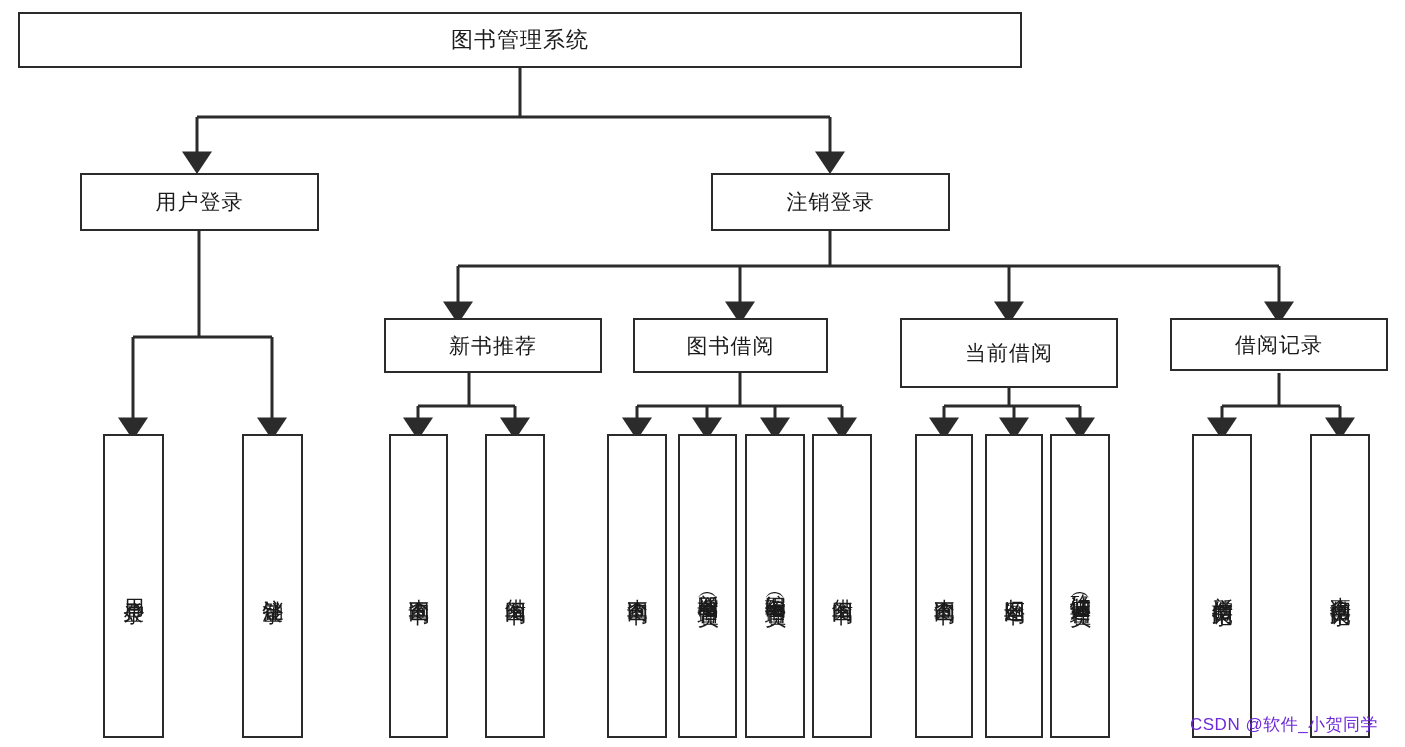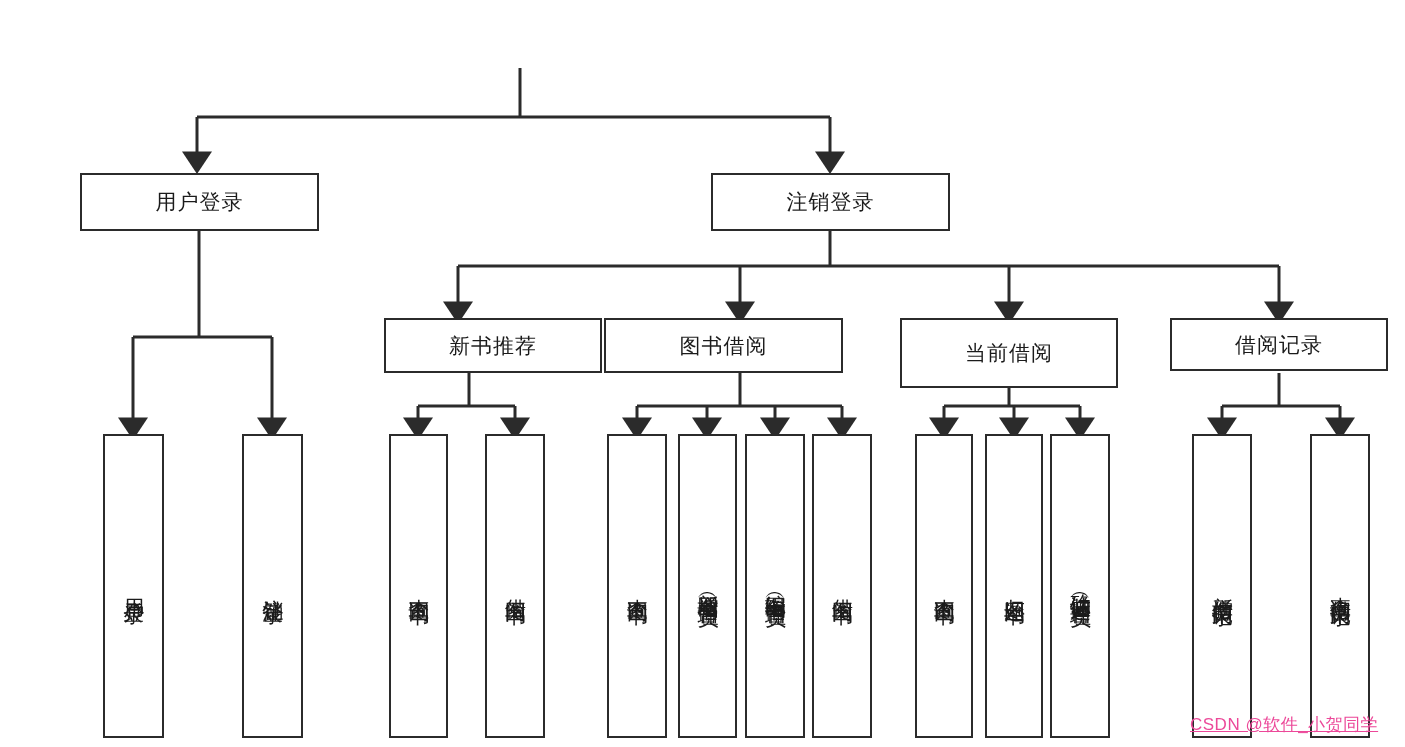--- a/index.html
+++ b/index.html
@@ -6,21 +6,21 @@
   body{font-family:"Liberation Sans","DejaVu Sans",sans-serif;}
   #stage{position:relative;width:1405px;height:747px;background:#ffffff;overflow:hidden;}
   svg#wires{position:absolute;left:0;top:0;width:1405px;height:747px;pointer-events:none;}
   .node{position:absolute;box-sizing:border-box;border:2px solid #2b2b2b;background:#ffffff;
         display:flex;align-items:center;justify-content:center;text-align:center;color:#1b1b1b;}
   .node.h{font-size:21px;line-height:1.2;letter-spacing:1px;}
   .node.root{font-size:22px;letter-spacing:1px;}
   .node.v{writing-mode:vertical-rl;text-orientation:upright;font-size:21px;line-height:1.28;
           letter-spacing:2px;padding:4px 0;}
   .node.v span{display:block;}
-  .watermark{position:absolute;color:#ec4899;font-size:17px;letter-spacing:.5px;white-space:nowrap;text-decoration:underline;}
+  .watermark{position:absolute;color:#6d28d9;font-size:17px;letter-spacing:.5px;white-space:nowrap;}
 </style>
 </head>
 <body>
 
 <div id="stage">
 
   <svg id="wires" viewBox="0 0 1405 747">
     <defs>
       <marker id="ah" markerWidth="12" markerHeight="12" refX="1.2" refY="5" orient="auto" markerUnits="strokeWidth">
         <path d="M0,0 L0,10 L7.5,5 z" fill="#2b2b2b"></path>
@@ -63,32 +63,35 @@
       <path d="M1014,406 L1014,421" marker-end="url(#ah)"></path>
       <path d="M1080,406 L1080,421" marker-end="url(#ah)"></path>
 
       <path d="M1279,373 L1279,406"></path>
       <path d="M1222,406 L1340,406"></path>
       <path d="M1222,406 L1222,421" marker-end="url(#ah)"></path>
       <path d="M1340,406 L1340,421" marker-end="url(#ah)"></path>
     </g>
   </svg>
 
+  <div class="node root" style="left:18px;top:12px;width:1004px;height:56px;">
+    <span>图书管理系统</span>
+  </div>
 
   <div class="node h" style="left:80px;top:173px;width:239px;height:58px;">
     <span>用户登录</span>
   </div>
   <div class="node h" style="left:711px;top:173px;width:239px;height:58px;">
     <span>注销登录</span>
   </div>
 
   <div class="node h" style="left:360px;top:318px;width:218px;height:55px;margin-left:24px;">
     <span>新书推荐</span>
   </div>
-  <div class="node h" style="left:604px;top:318px;width:239px;height:55px;">
+  <div class="node h" style="left:633px;top:318px;width:195px;height:55px;">
     <span>图书借阅</span>
   </div>
   <div class="node h" style="left:900px;top:318px;width:218px;height:70px;">
     <span>当前借阅</span>
   </div>
   <div class="node h" style="left:1170px;top:318px;width:218px;height:53px;">
     <span>借阅记录</span>
   </div>
 
   <div class="node v" style="left:103px;top:434px;width:61px;height:304px;">

